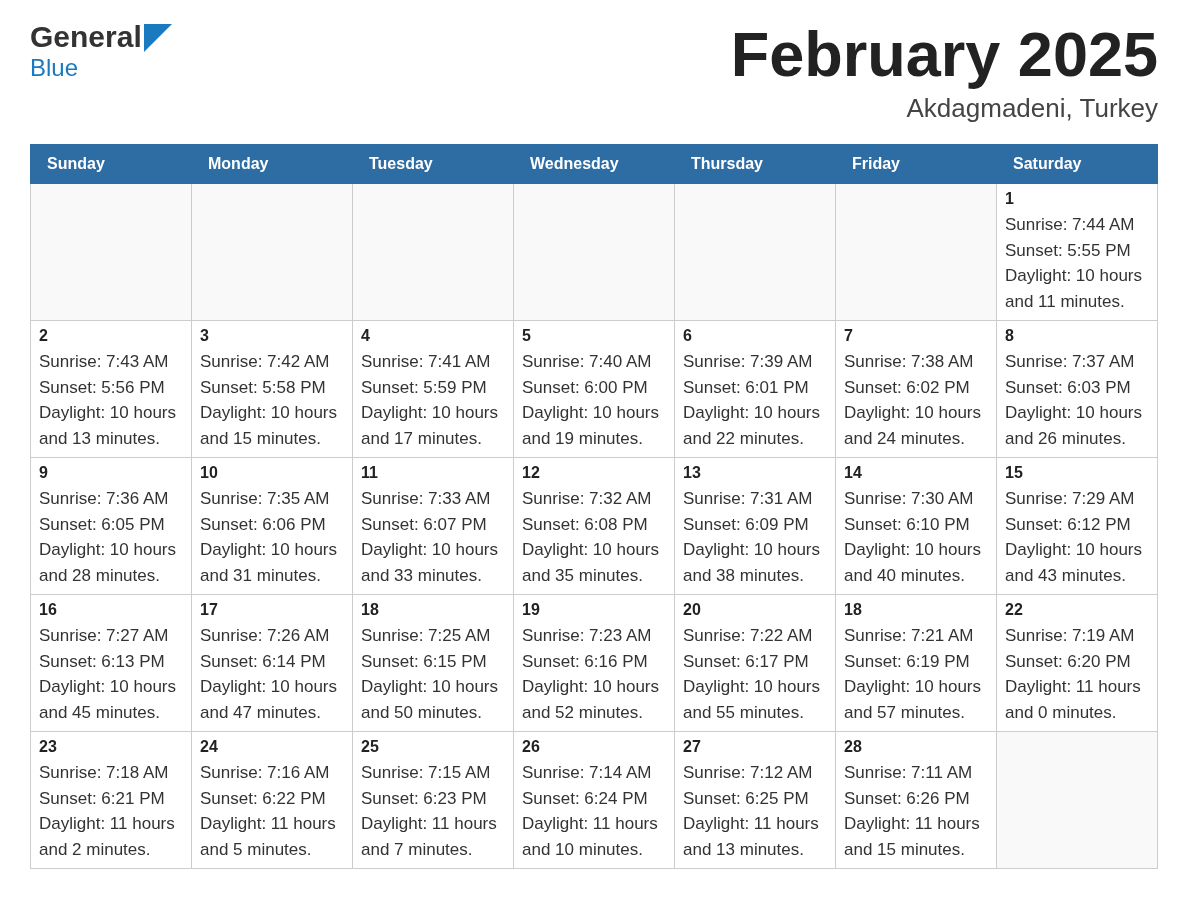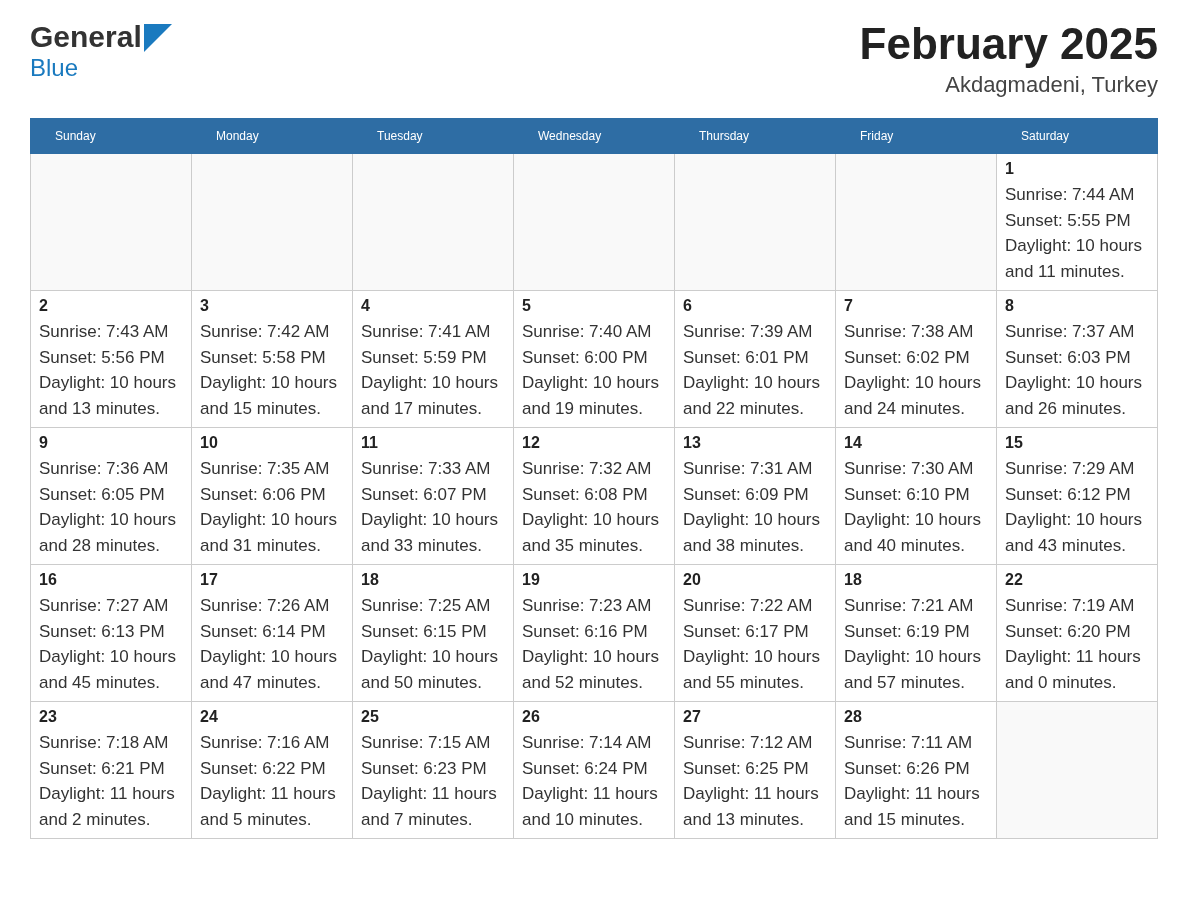--- a/index.html
+++ b/index.html
@@ -23,41 +23,41 @@
       align-items: flex-start;
     }
     .logo-row {
       display: flex;
       align-items: center;
     }
     .title-block {
       text-align: right;
     }
     .month-title {
-      font-size: 44px;
+      font-size: 63px;
       font-weight: bold;
       color: #222;
       line-height: 1.1;
     }
     .location-title {
-      font-size: 22px;
+      font-size: 26px;
       color: #444;
       margin-top: 4px;
     }
     .calendar {
       width: 100%;
       border-collapse: collapse;
       border: 1px solid #ccc;
     }
     .calendar th {
       background-color: #2e6da4;
       color: #fff;
-      font-size: 12px;
-      font-weight: normal;
-      padding: 10px 24px;
+      font-size: 16px;
+      font-weight: bold;
+      padding: 10px 16px;
       text-align: left;
       border: 1px solid #2e6da4;
     }
     .calendar td {
       vertical-align: top;
       border: 1px solid #ccc;
       padding: 6px 8px;
       width: 14.28%;
       min-height: 110px;
       font-size: 13px;

